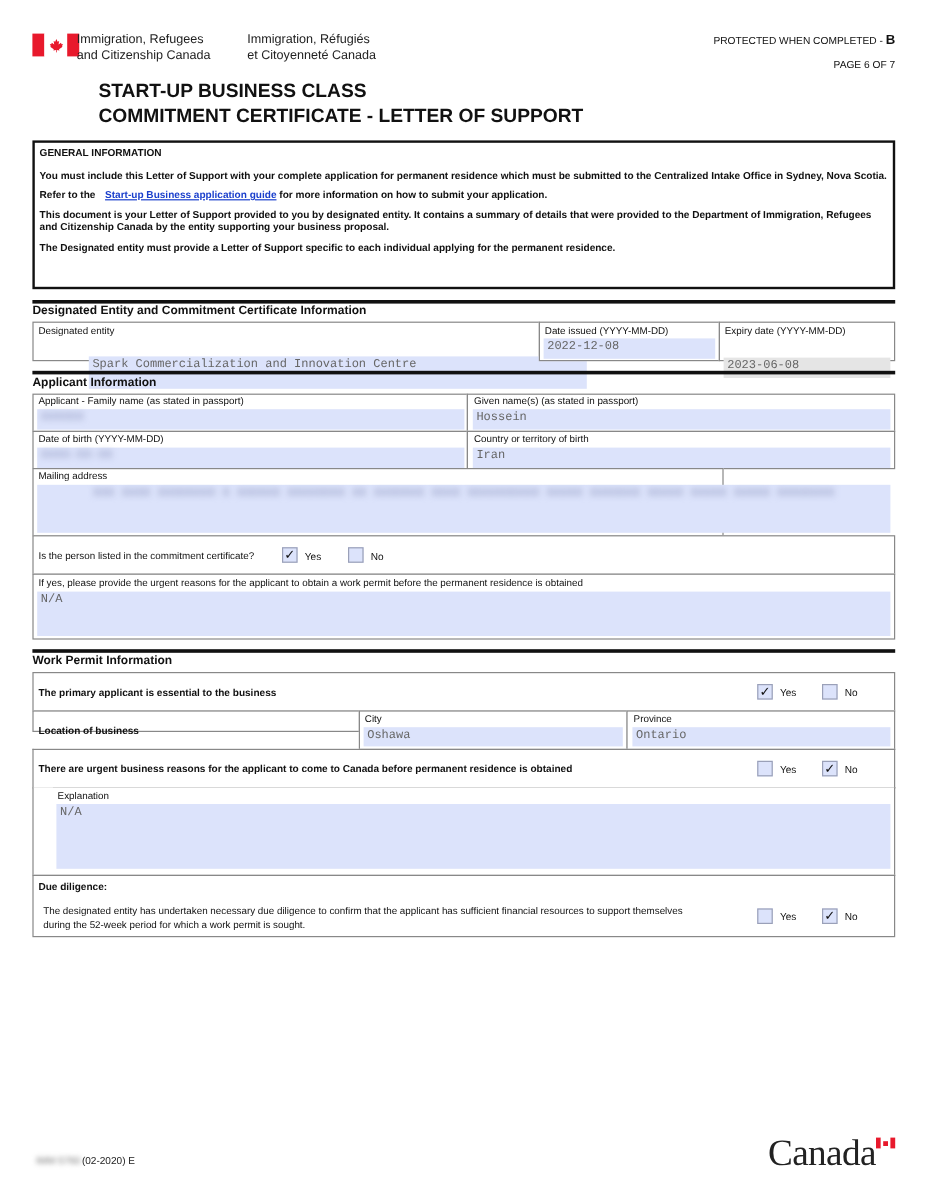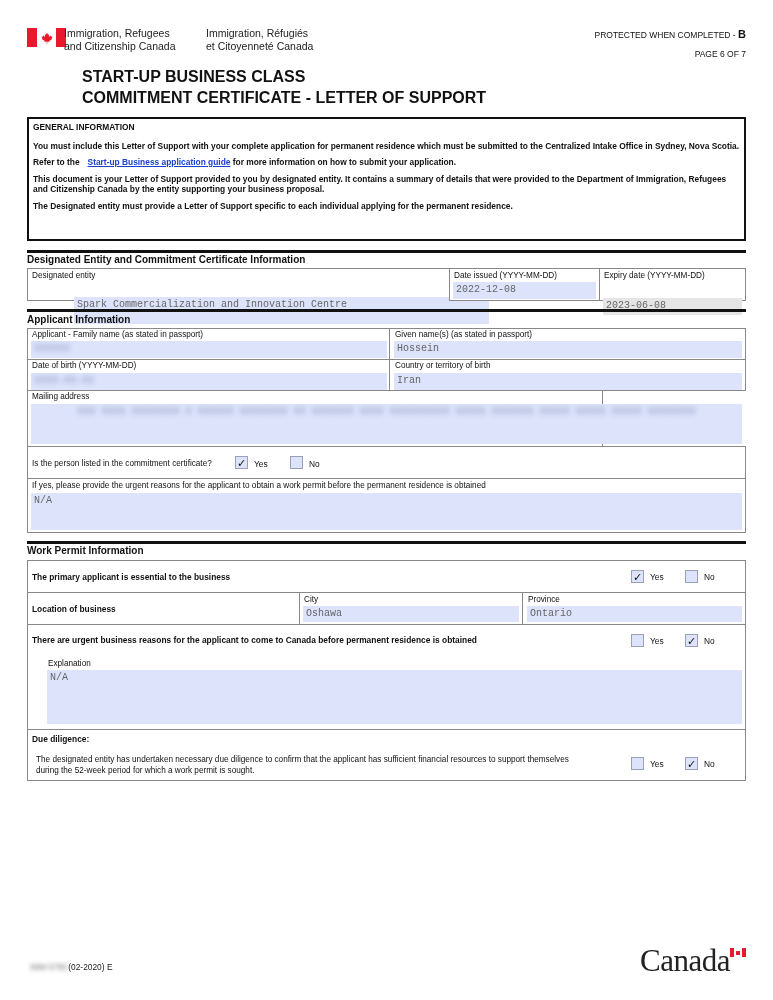--- a/index.html
+++ b/index.html
@@ -139,21 +139,21 @@
 <div class="abs sec-title" style="top:545px;">Work Permit Information</div>
 
 <div class="cell" style="left:27px; top:560px; width:719px; height:33px;">
   <div class="bold-lbl" style="left:4px; top:11px;">The primary applicant is essential to the business</div>
   <div class="cb" style="left:603px; top:9px;">✓</div>
   <div class="cb-lbl" style="left:622px; top:11px;">Yes</div>
   <div class="cb" style="left:657px; top:9px;"></div>
   <div class="cb-lbl" style="left:676px; top:11px;">No</div>
 </div>
 
-<div class="cell" style="left:27px; top:592px; width:273px; height:33px;">
+<div class="cell" style="left:27px; top:592px; width:273px; height:18px;">
   <div class="bold-lbl" style="left:4px; top:11px;">Location of business</div>
 </div>
 <div class="cell" style="left:299px; top:592px; width:224px; height:33px;padding-left:46px;">
   <div class="lbl" style="left:4px; top:2px;">City</div>
   <div class="fld" style="left:3px; top:13px; width:216px; height:16px;">Oshawa</div>
 </div>
 <div class="cell" style="left:522px; top:592px; width:224px; height:33px;">
   <div class="lbl" style="left:5px; top:2px;">Province</div>
   <div class="fld" style="left:4px; top:13px; width:215px; height:16px;">Ontario</div>
 </div>

